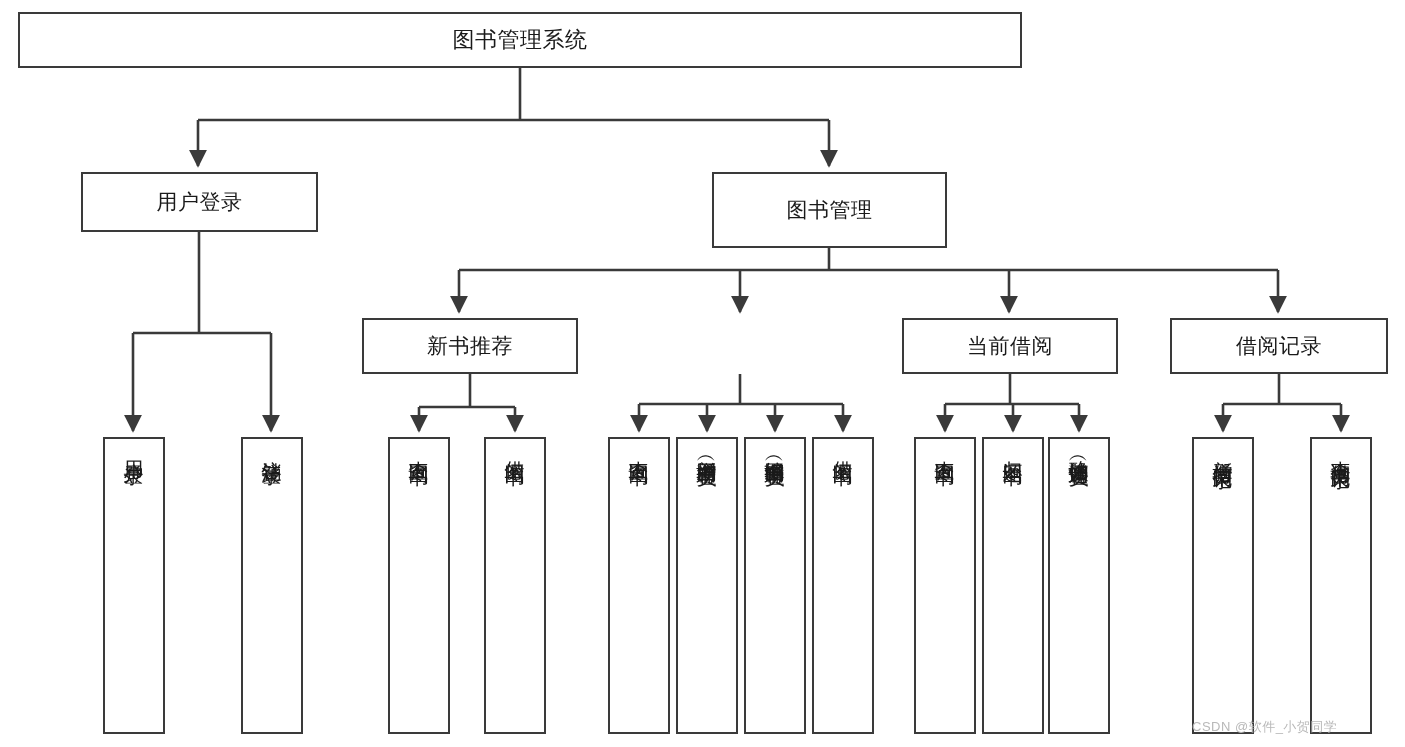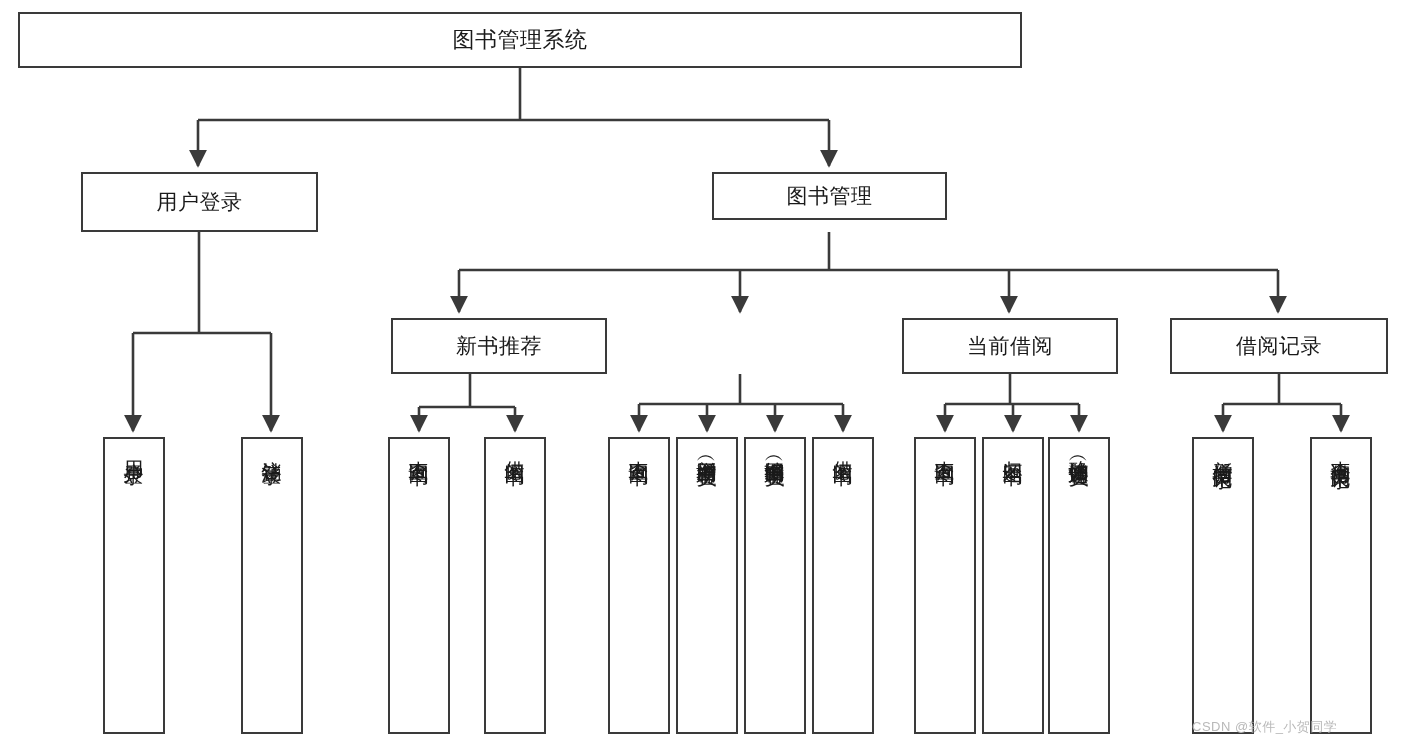--- a/index.html
+++ b/index.html
@@ -130,25 +130,25 @@
     </g>
   </svg>
 
   <div class="node h root" style="left: 18px; top: 12px; width: 1004px; height: 56px; border-color: rgb(58, 58, 58); color: rgb(26, 26, 26);">
     <span class="lbl">图书管理系统</span>
   </div>
 
   <div class="node h" style="left: 81px; top: 172px; width: 237px; height: 60px; border-color: rgb(58, 58, 58); color: rgb(26, 26, 26);">
     <span class="lbl">用户登录</span>
   </div>
-  <div class="node h" style="left: 712px; top: 172px; width: 235px; height: 48px; border-color: rgb(58, 58, 58); color: rgb(26, 26, 26);">
+  <div class="node h" style="left: 712px; top: 172px; width: 235px; height: 76px; border-color: rgb(58, 58, 58); color: rgb(26, 26, 26);">
     <span class="lbl">图书管理</span>
   </div>
 
-  <div class="node h" style="left: 362px; top: 318px; width: 216px; height: 56px; border-color: rgb(58, 58, 58); color: rgb(26, 26, 26); margin-left: 29px;">
+  <div class="node h" style="left: 362px; top: 318px; width: 216px; height: 56px; border-color: rgb(58, 58, 58); color: rgb(26, 26, 26);">
     <span class="lbl">新书推荐</span>
   </div>
   <div class="node h" style="left: 1170px; top: 318px; width: 218px; height: 56px; border-color: rgb(58, 58, 58); color: rgb(26, 26, 26);">
     <span class="lbl">借阅记录</span>
   </div>
   <div class="node h" style="left: 902px; top: 318px; width: 216px; height: 56px; border-color: rgb(58, 58, 58); color: rgb(26, 26, 26);">
     <span class="lbl">当前借阅</span>
   </div>
 
   <div class="node v" style="left: 103px; top: 437px; width: 62px; height: 297px; border-color: rgb(58, 58, 58); color: rgb(26, 26, 26);">

